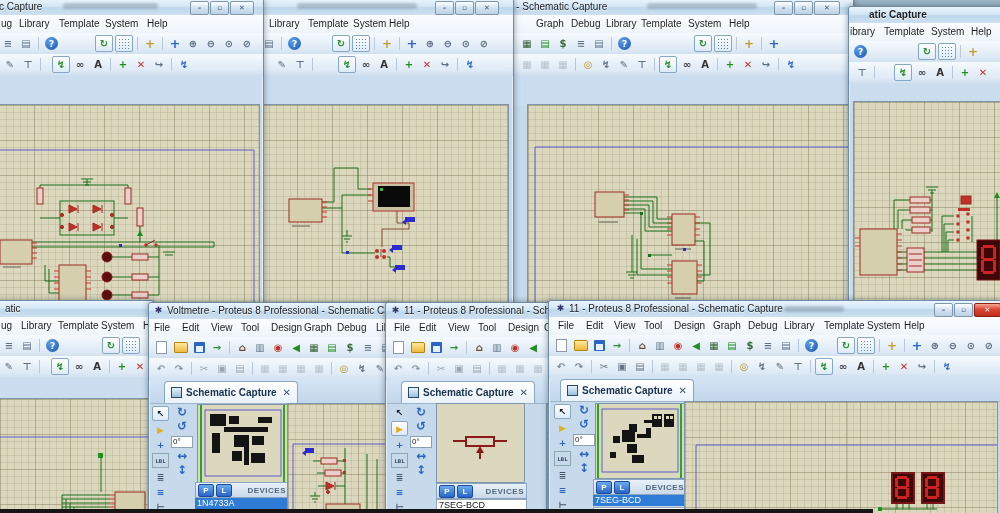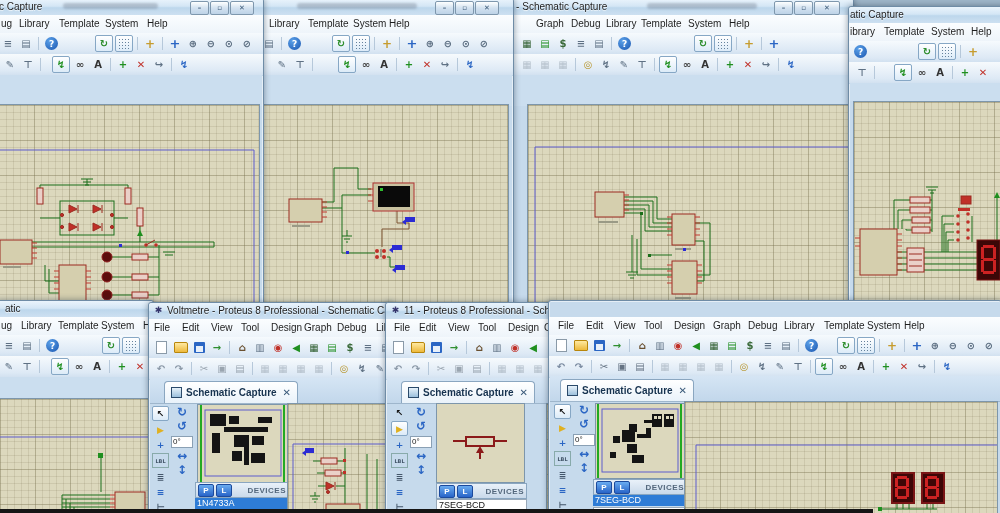--- a/index.html
+++ b/index.html
@@ -452,21 +452,21 @@
           <line x1="147" y1="140" x2="156" y2="135" stroke="#9c2a21"></line>
           <path d="M141,125 l-3,6 h6 z" fill="#1f8f1f"></path>
         </g>
         <rect x="120" y="139" width="3" height="3" fill="#2b2bd4"></rect>
       </svg>
     </div>
   </div>
 
   <div class="win" style="left:848px;top:6px;width:160px;height:380px;z-index:5;border-radius:3px 0 0 0;">
     <div class="titlebar">
-      <span class="title" style="left:1px;">atic Capture</span>
+      <span class="title" style="left:20px;font-weight:bold;">atic Capture</span>
     </div>
     <div class="menubar" style="top:16px;">
       <span class="mi" style="left:1px;">ibrary</span>
       <span class="mi" style="left:35px;">Template</span>
       <span class="mi" style="left:82px;">System</span>
       <span class="mi" style="left:122px;"></span>
       <span class="mi" style="left:122px;">Help</span>
     </div>
     <div class="tb" style="top:34px;">
       <span class="i-help" style="margin-left:2px;"></span>
@@ -846,20 +846,30 @@
     <div class="devhdr" style="left:50px;top:180px;width:85px;height:14px;">
       <span class="plbtn">P</span>
       <span class="plbtn">L</span>
       <span class="devlbl">DEVICES</span>
     </div>
     <div class="devrow unsel" style="left:50px;top:196px;width:85px;height:11px;">7SEG-BCD</div>
     <div class="canvas grid" style="left:160px;right:2px;top:100px;bottom:0;"></div>
   </div>
 
   <div class="win" style="left:548px;top:300px;width:452px;height:213px;z-index:9;">
+    <div class="titlebar">
+      <span class="appic" style="left:6px;"></span>
+      <span class="title" style="left:20px;">11 - Proteus 8 Professional - Schematic Capture</span>
+      <div class="ghost" style="left:235px;top:5px;width:60px;"></div>
+      <div class="wc" style="left:384px;top:2px;">
+        <div class="wcb" data-g="–"></div>
+        <div class="wcb" data-g="▫"></div>
+        <div class="wcb close-active" data-g="✕"></div>
+      </div>
+    </div>
     <div class="menubar" style="top:16px;">
       <span class="mi" style="left:9px;">File</span>
       <span class="mi" style="left:37px;">Edit</span>
       <span class="mi" style="left:65px;">View</span>
       <span class="mi" style="left:95px;">Tool</span>
       <span class="mi" style="left:125px;">Design</span>
       <span class="mi" style="left:164px;">Graph</span>
       <span class="mi" style="left:199px;">Debug</span>
       <span class="mi" style="left:235px;">Library</span>
       <span class="mi" style="left:275px;">Template</span>

